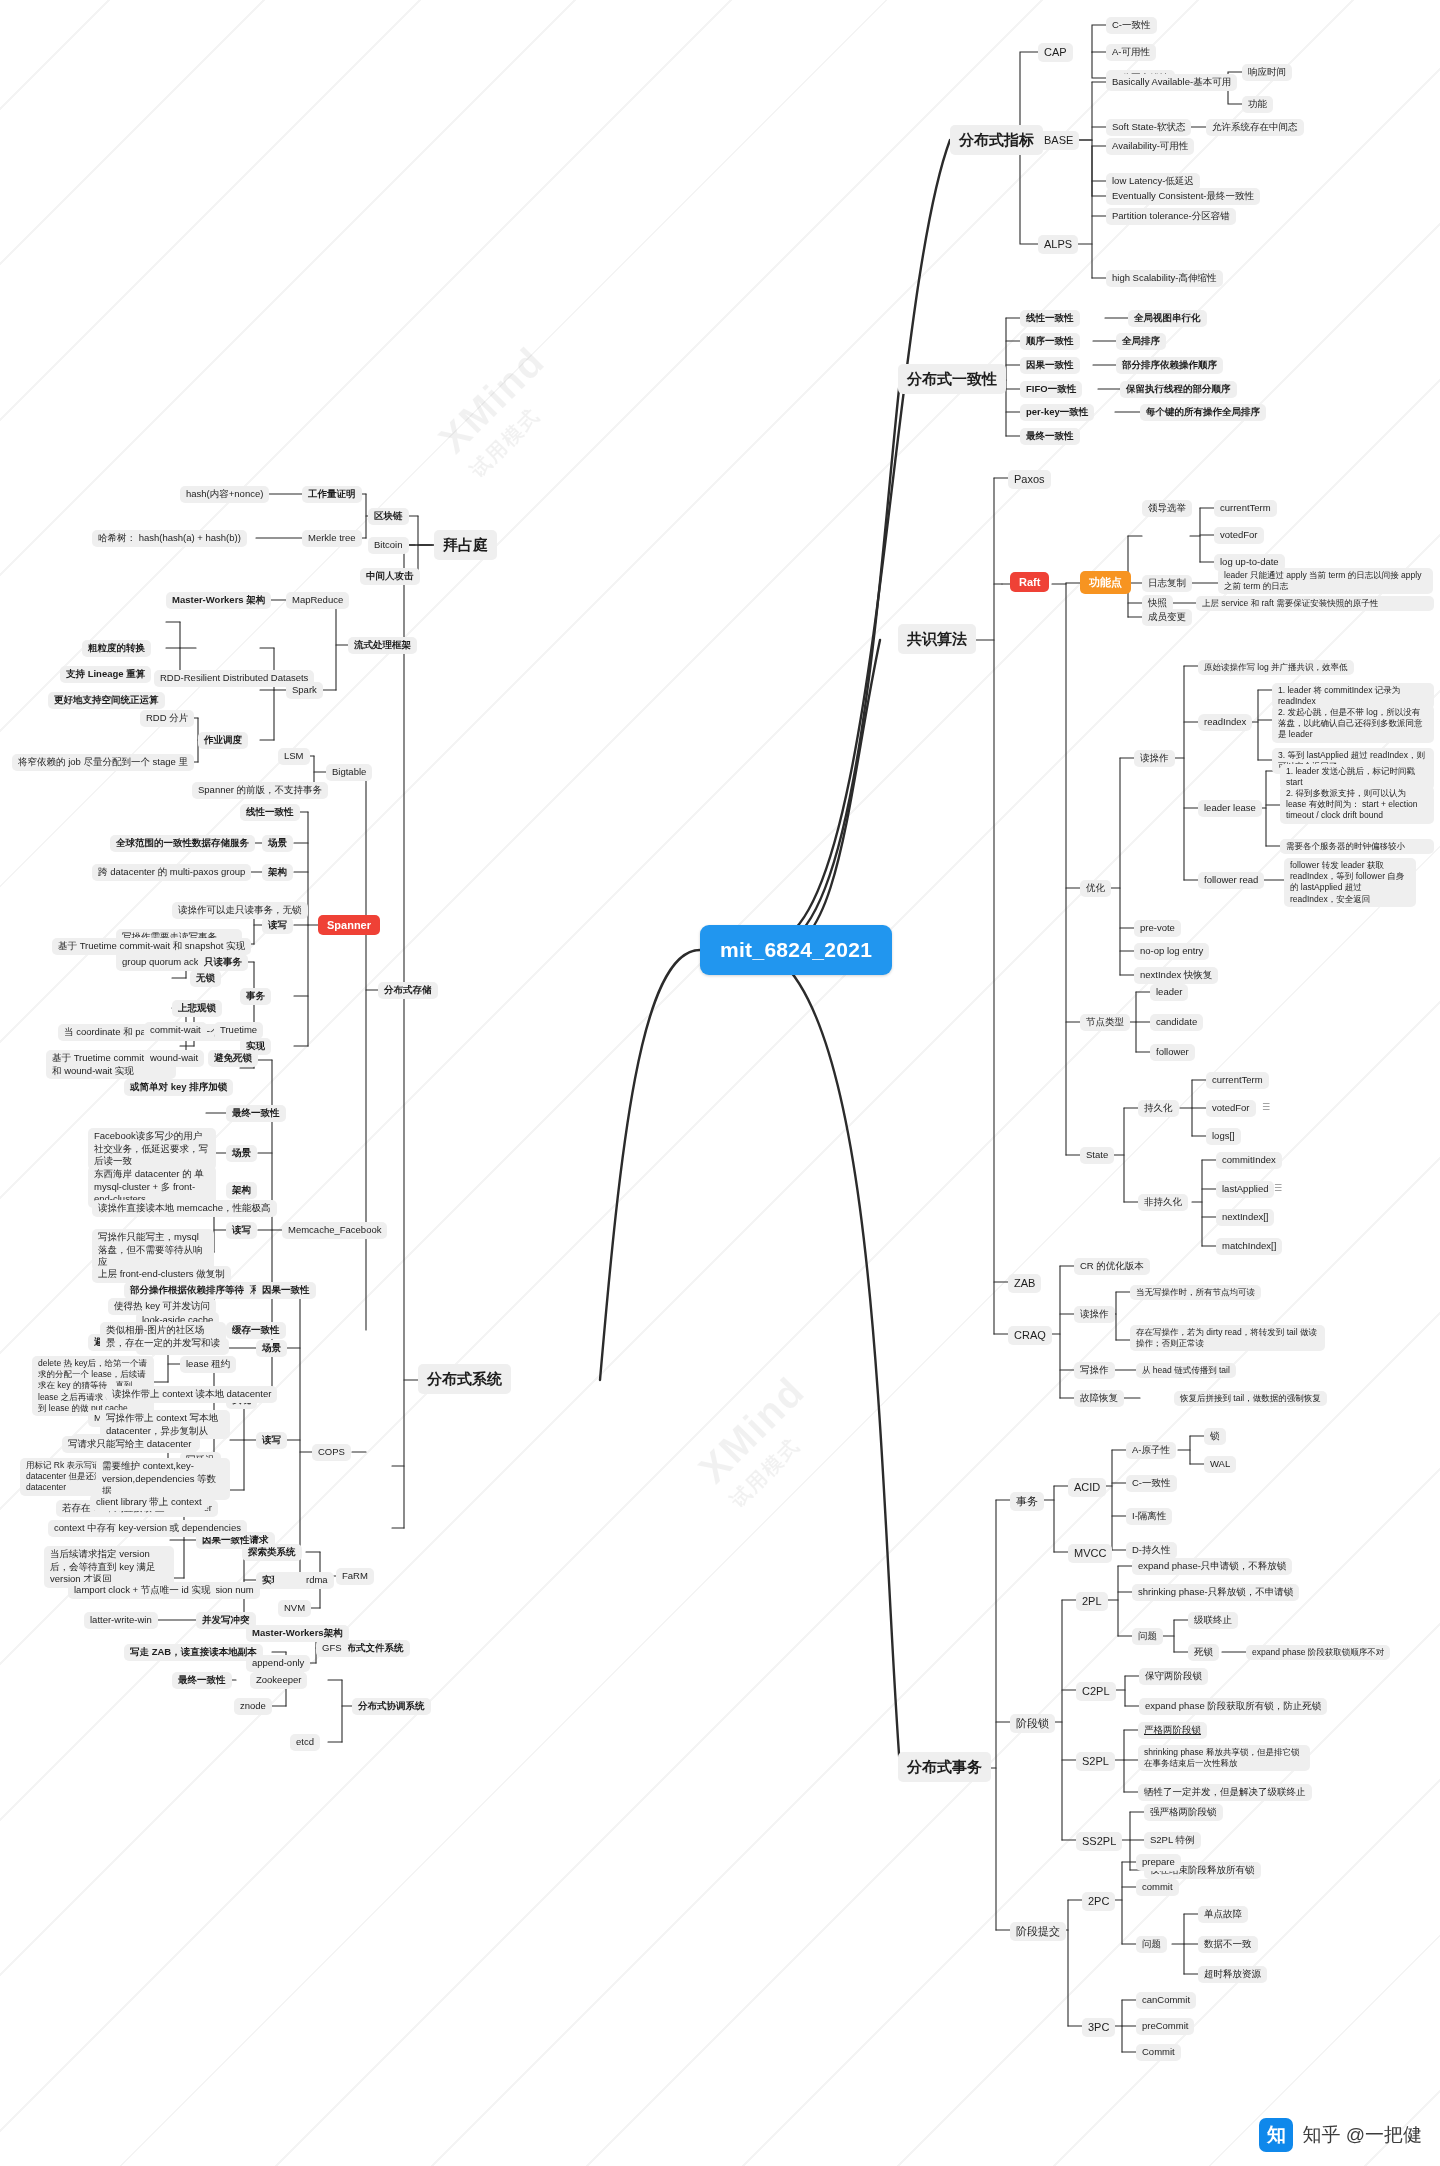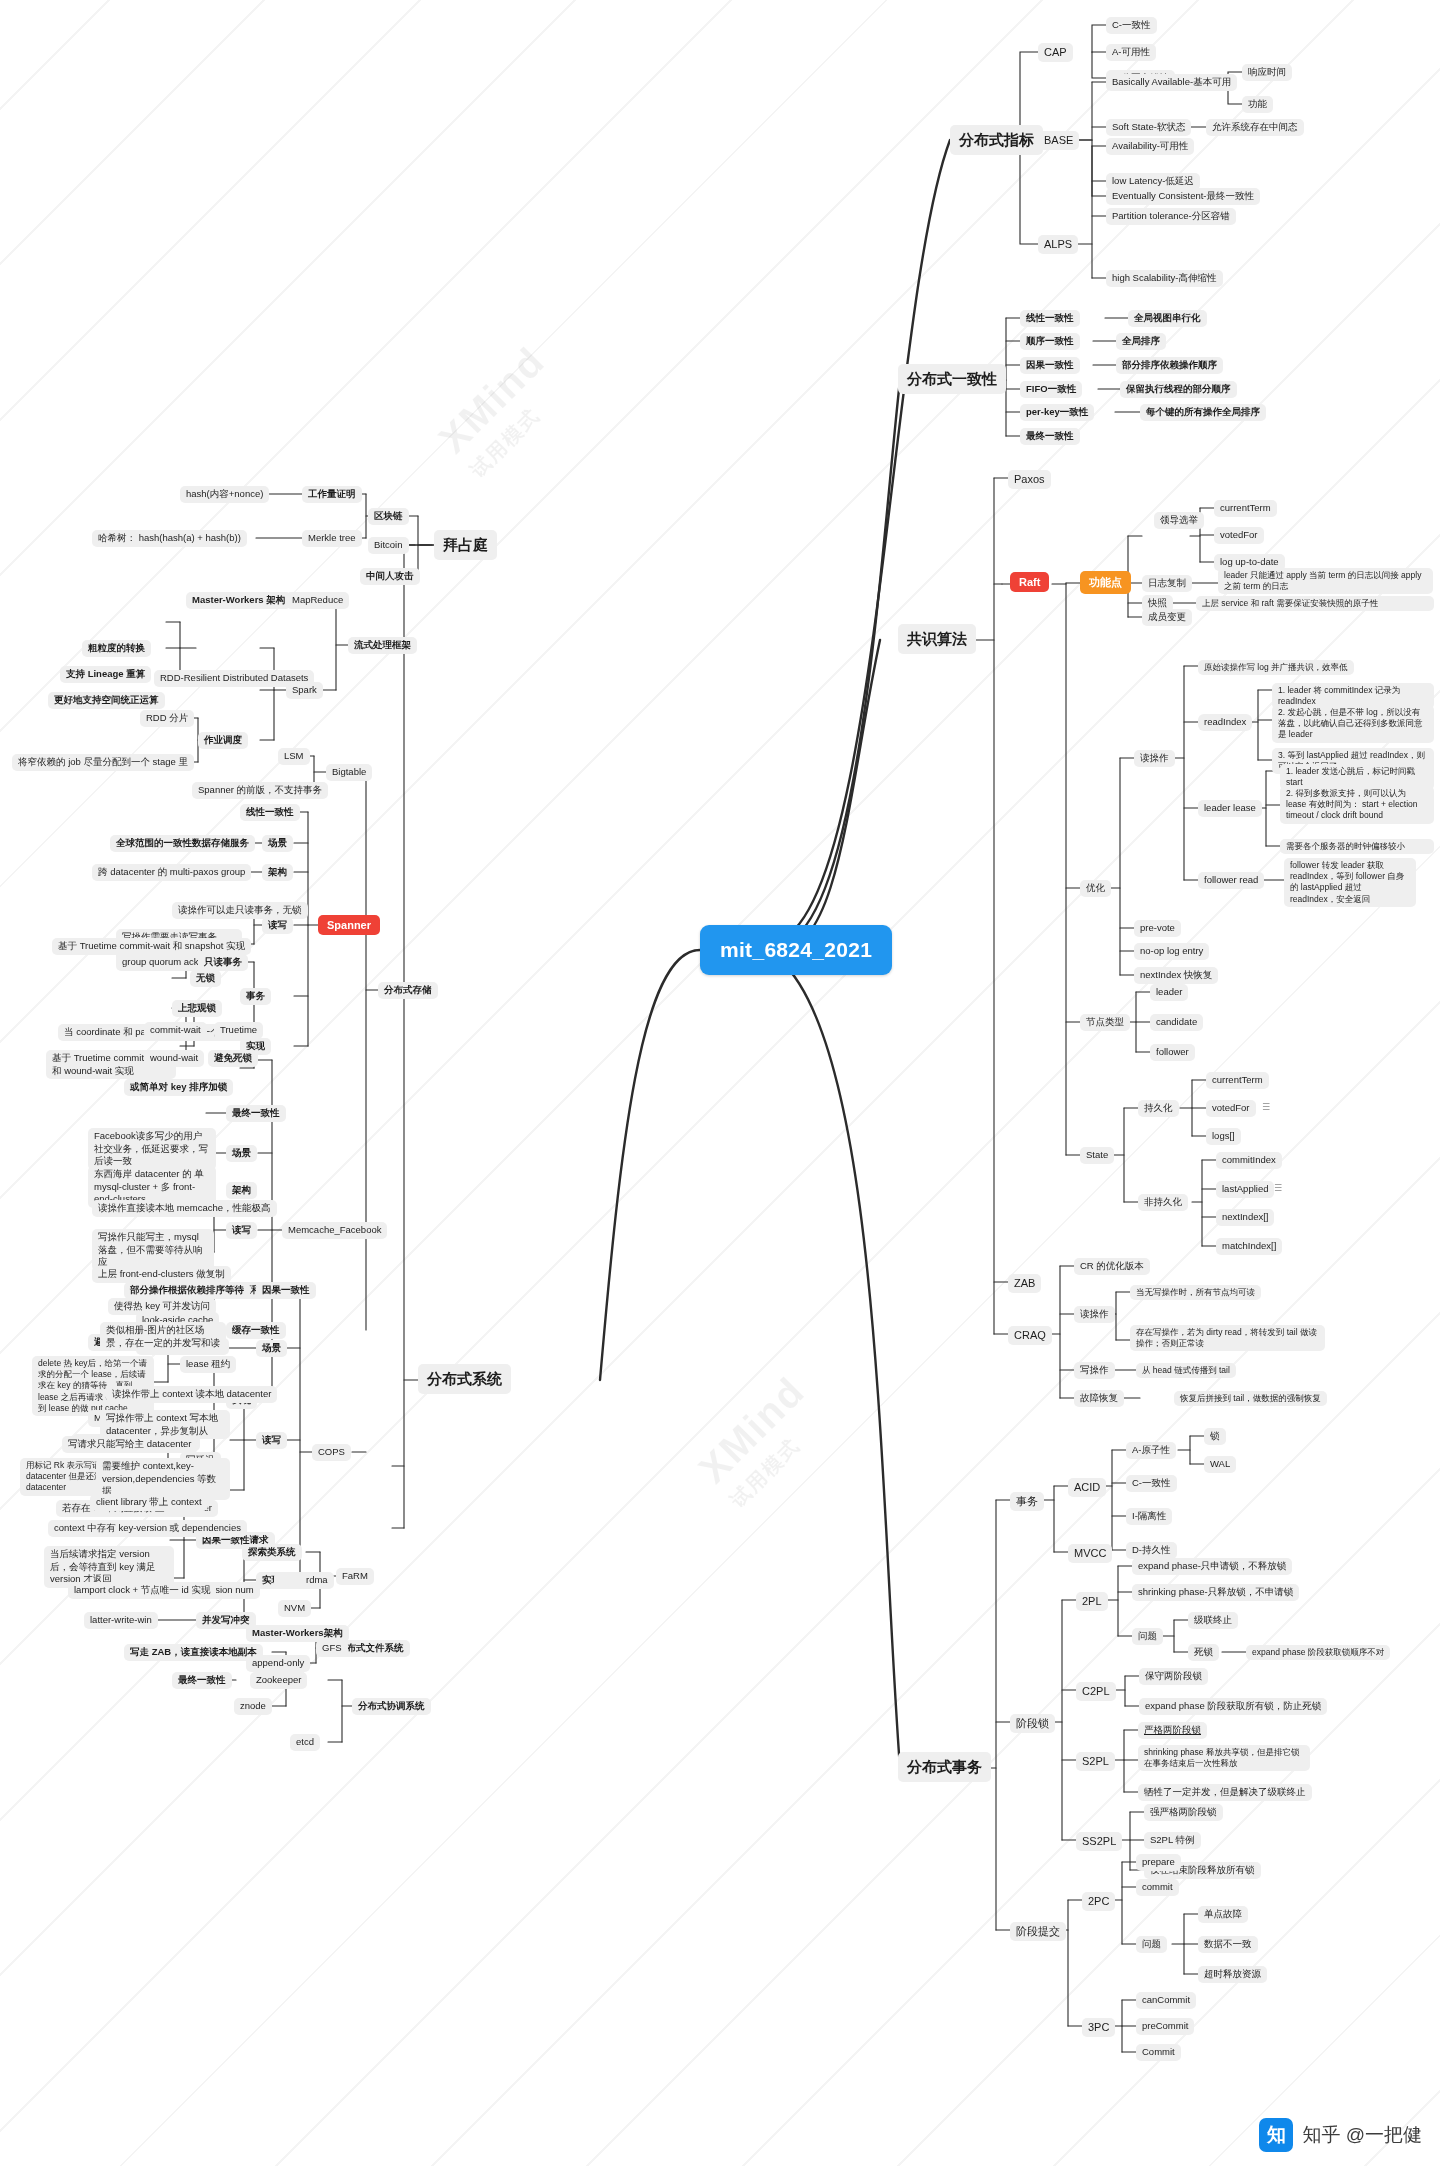--- a/index.html
+++ b/index.html
@@ -549,21 +549,21 @@
 <div class="node t-l3b" style="left:1020px;top:404px;">per-key一致性</div>
 <div class="node t-l3b" style="left:1140px;top:404px;">每个键的所有操作全局排序</div>
 <div class="node t-l3b" style="left:1020px;top:428px;">最终一致性</div>
 
 <div class="node t-main" style="left:898px;top:624px;">共识算法</div>
 <div class="node t-l2n" style="left:1008px;top:470px;">Paxos</div>
 <div class="node t-l2n" style="left:1008px;top:1274px;">ZAB</div>
 <div class="acc-red" style="position:absolute;left:1010px;top:572px;">Raft</div>
 
 <div class="acc-orange" style="position:absolute;left:1080px;top:571px;">功能点</div>
-<div class="node t-l3" style="left:1142px;top:512px;margin-left:12px;">领导选举</div>
+<div class="node t-l3" style="left:1142px;top:500px;">领导选举</div>
 <div class="node t-l3" style="left:1214px;top:500px;">currentTerm</div>
 <div class="node t-l3" style="left:1214px;top:527px;">votedFor</div>
 <div class="node t-l3" style="left:1214px;top:554px;">log up-to-date</div>
 <div class="node t-l3" style="left:1142px;top:575px;">日志复制</div>
 <div class="node t-l4" style="left:1218px;top:568px;width:215px;">leader 只能通过 apply 当前 term 的日志以间接 apply 之前 term 的日志</div>
 <div class="node t-l3" style="left:1142px;top:595px;">快照</div>
 <div class="node t-l4" style="left:1196px;top:596px;width:238px;">上层 service 和 raft 需要保证安装快照的原子性</div>
 <div class="node t-l3" style="left:1142px;top:609px;">成员变更</div>
 
 <div class="node t-l3" style="left:1080px;top:880px;">优化</div>
@@ -665,21 +665,21 @@
 <div class="node t-l3b" style="left:368px;top:508px;">区块链</div>
 <div class="node t-l3b" style="left:302px;top:486px;">工作量证明</div>
 <div class="node t-l3" style="left:180px;top:486px;">hash(内容+nonce)</div>
 <div class="node t-l3" style="left:302px;top:530px;">Merkle tree</div>
 <div class="node t-l3" style="left:92px;top:530px;">哈希树： hash(hash(a) + hash(b))</div>
 <div class="node t-l3" style="left:368px;top:537px;">Bitcoin</div>
 <div class="node t-l3b" style="left:360px;top:568px;">中间人攻击</div>
 
 <div class="node t-l3b" style="left:348px;top:637px;">流式处理框架</div>
 <div class="node t-l3" style="left:286px;top:592px;">MapReduce</div>
-<div class="node t-l3b" style="left:166px;top:592px;margin-left:20px;">Master-Workers 架构</div>
+<div class="node t-l3b" style="left:166px;top:592px;">Master-Workers 架构</div>
 <div class="node t-l3" style="left:286px;top:682px;">Spark</div>
 <div class="node t-l3" style="left:154px;top:670px;">RDD-Resilient Distributed Datasets</div>
 <div class="node t-l3b" style="left:82px;top:640px;">粗粒度的转换</div>
 <div class="node t-l3b" style="left:60px;top:666px;">支持 Lineage 重算</div>
 <div class="node t-l3b" style="left:48px;top:692px;">更好地支持空间统正运算</div>
 <div class="node t-l3b" style="left:198px;top:732px;">作业调度</div>
 <div class="node t-l3" style="left:140px;top:710px;">RDD 分片</div>
 <div class="node t-l3b" style="left:124px;top:754px;">窄依赖优化</div>
 <div class="node t-l3" style="left:12px;top:754px;">将窄依赖的 job 尽量分配到一个 stage 里</div>
 

